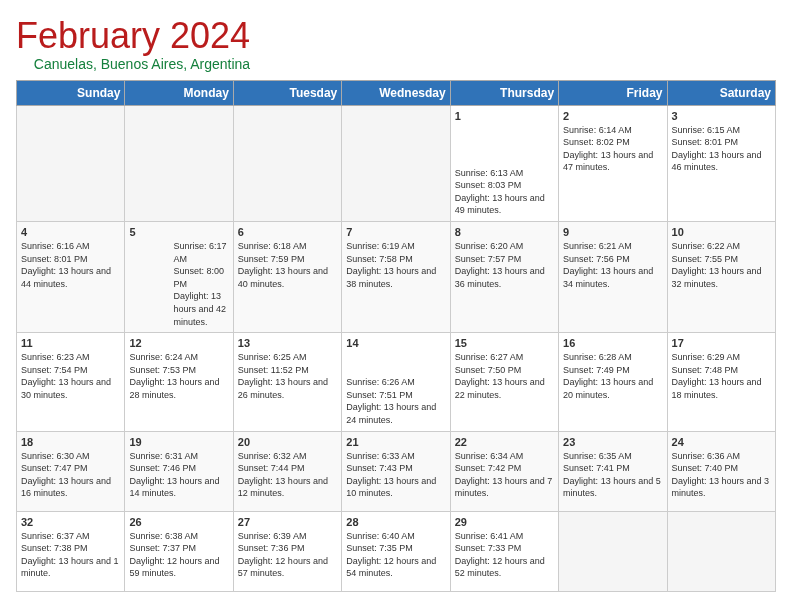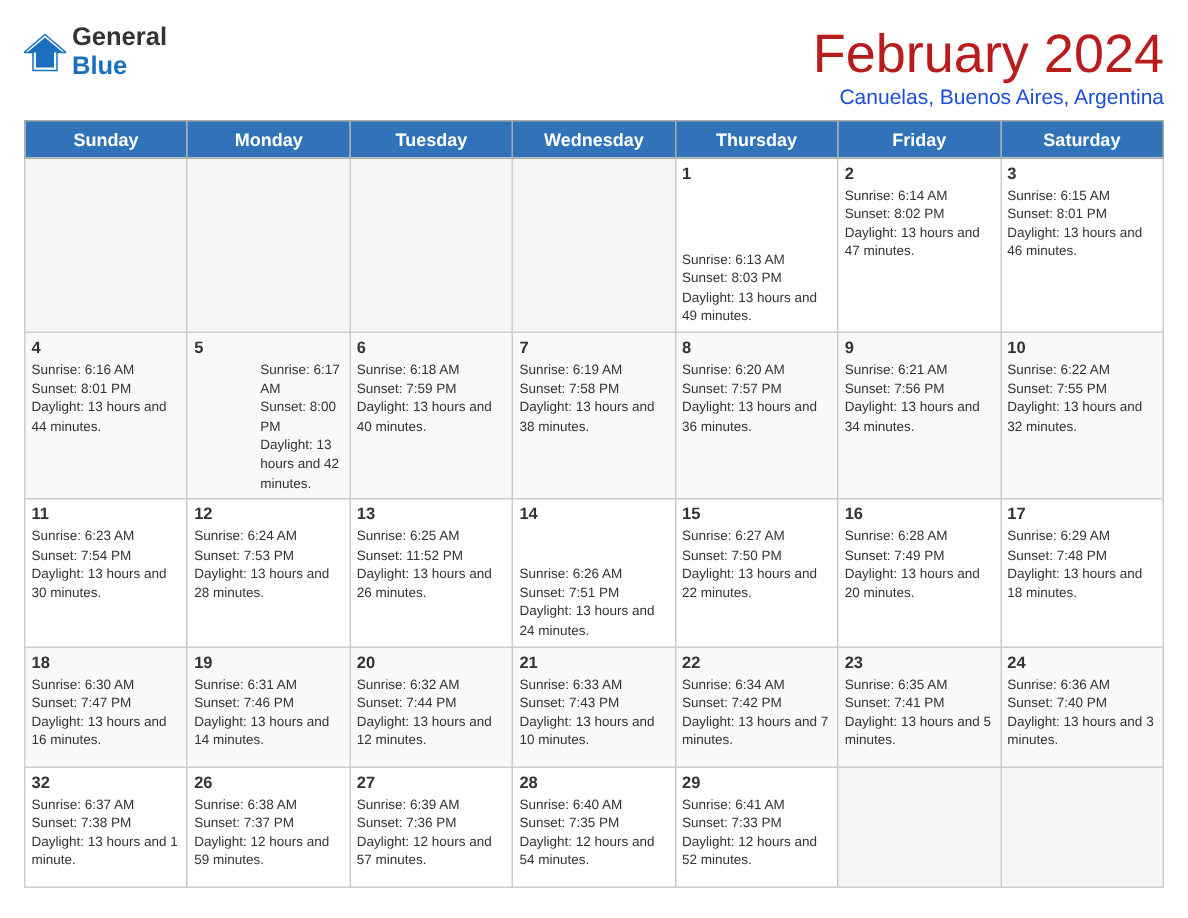--- a/index.html
+++ b/index.html
@@ -29,32 +29,32 @@
       text-align: right;
     }
     .month-title {
       font-size: 36px;
       font-weight: normal;
       color: #b91c1c;
       line-height: 1.1;
     }
     .location {
       font-size: 14px;
-      color: #1d4ed8;
+      color: #15803d;
     }
     table {
       width: 100%;
       border-collapse: collapse;
       font-size: 10px;
     }
     thead tr th {
       background-color: #3073b8;
       color: #fff;
       padding: 5px 4px;
-      text-align: center;
+      text-align: right;
       font-size: 12px;
       font-weight: bold;
       border: 1px solid #aaa;
     }
     tbody tr td {
       border: 1px solid #ccc;
       vertical-align: top;
       padding: 4px;
       width: calc(100% / 7);
       height: 80px;
@@ -76,32 +76,20 @@
       line-height: 1.4;
     }
     td.empty {
       background: #f5f5f5;
     }
   </style>
 </head>
 <body>
 
 <div class="header">
-  <div class="logo">
-    <svg class="logo-icon" viewBox="0 0 28 28">
-      <polygon points="14,4 26,14 20,14 20,24 8,24 8,14 2,14" fill="#1a6fbf"></polygon>
-      <polygon points="14,2 28,14 22,14 22,26 6,26 6,14 0,14" fill="none" stroke="#1a6fbf" stroke-width="1"></polygon>
-    </svg>
-    <div>
-      <div style="font-size:17px;font-weight:bold;line-height:1.1;">
-        <span style="color:#333;">General</span><br>
-        <span style="color:#1a6fbf;">Blue</span>
-      </div>
-    </div>
-  </div>
   <div class="title-block">
     <div class="month-title">February 2024</div>
     <div class="location">Canuelas, Buenos Aires, Argentina</div>
   </div>
 </div>
 
 <table>
   <thead>
     <tr>
     <th>Sunday</th>

